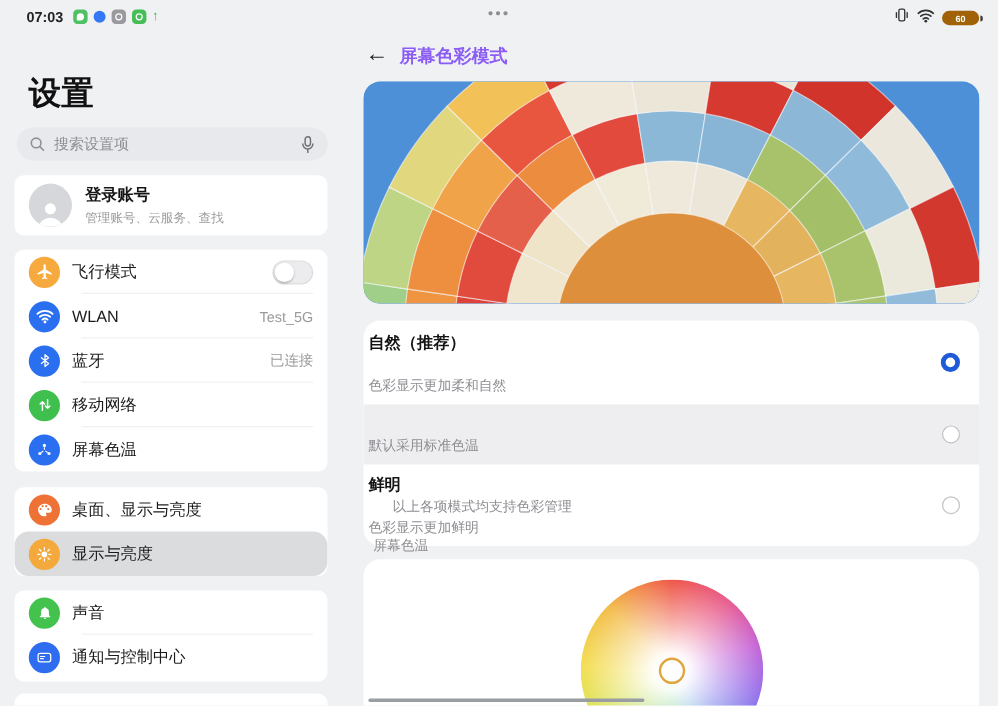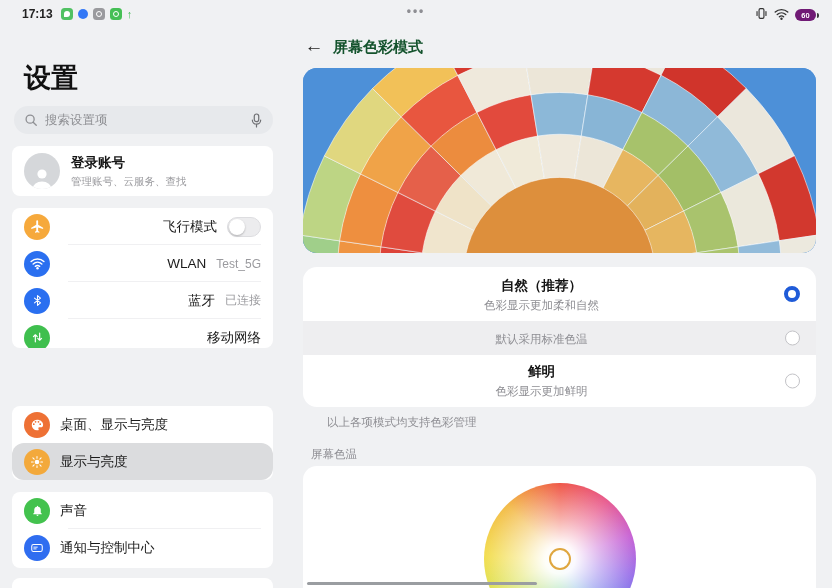--- a/index.html
+++ b/index.html
@@ -20,66 +20,66 @@
   .mini-chat i { width:6px; height:6px; background:#fff; border-radius:50% 50% 50% 10%; display:block; }
   .mini-dot { width:10px; height:10px; border-radius:50%; background:#3478f6; }
   .mini-gear { background:#9a9a9e; }
   .mini-gear i { width:6px; height:6px; border:1.6px solid #fff; border-radius:50%; display:block; }
   .mini-ring { background:#45bf55; }
   .mini-ring i { width:6px; height:6px; border:1.6px solid #fff; border-radius:50%; display:block; }
   .mini-arrow { color:#3dbb52; font-size:11px; font-weight:bold; line-height:12px; }
   .sb-center { position:absolute; left:50%; transform:translateX(-50%); top:4px;
     color:#8e8e93; font-size:12px; letter-spacing:2px; font-weight:bold; }
   .sb-right { position:absolute; right:16px; top:6px; display:flex; align-items:center; gap:6px; }
-  .battery { position:relative; width:21px; height:12px; background:#701a75; border-radius:6px;
+  .battery { position:relative; width:31px; height:12px; background:#a16207; border-radius:6px;
     display:flex; align-items:center; justify-content:center; }
   .battery span { color:#fff; font-size:7.5px; font-weight:bold; }
   .battery::after { content:""; position:absolute; right:-3px; top:4px; width:2px; height:4.5px;
     background:#3a3a3c; border-radius:0 2px 2px 0; }
 
   
   .sidebar { position:absolute; left:0; top:0; bottom:0; width:285px; }
   .sidebar-title { position:absolute; left:24px; top:60px; font-size:27px; font-weight:bold; color:#111; }
   .search { position:absolute; left:14px; top:106px; width:259px; height:28px;
     background:#e7e9ec; border-radius:15px; display:flex; align-items:center; padding:0 10px; gap:7px; }
   .search-ph { color:#8f9094; font-size:12.5px; flex:1; }
   .card { position:absolute; left:12px; width:261px; background:#fff; border-radius:8px; overflow:hidden; }
   .card-account { top:146px; height:50px; display:flex; align-items:center; padding:0 12px; gap:11px; }
   .avatar { width:36px; height:36px; border-radius:50%; background:#d5d7da; display:flex;
     align-items:flex-end; justify-content:center; overflow:hidden; }
   .acc-title { font-size:13.5px; font-weight:bold; color:#151515; }
   .acc-sub { font-size:10.5px; color:#9a9a9e; margin-top:3px; }
-  .card-net { top:208px; height:140px;text-align:right; }
+  .card-net { top:208px; height:185px; }
   .card-pers { top:406px; height:74px; }
   .card-sound { top:492px; height:76px; }
   .card-more { top:578px; height:40px; }
   .row { position:relative; height:37px; display:flex; align-items:center; padding:0 12px; gap:10px; }
   .row .hairline { position:absolute; left:56px; right:12px; bottom:0; height:1px; background:#f0f0f2; }
   .row-label { font-size:13.5px; color:#1a1a1a; flex:1; white-space:nowrap; }
   .row-value { font-size:12px; color:#9a9a9e; }
   .row.selected { background:#dbdcde; border-radius:12px; }
   .cicon { width:26px; height:26px; border-radius:50%; flex:none; display:flex; align-items:center; justify-content:center; }
   .cicon svg { display:block; }
   .toggle { width:34px; height:20px; border-radius:10px; background:#ececee; border:1px solid #dddde0; position:relative; }
   .toggle i { position:absolute; left:1px; top:1px; width:16px; height:16px; background:#fff; border-radius:50%;
     box-shadow:0 1px 2px rgba(0,0,0,.25); }
 
   
   .detail { position:absolute; left:285px; top:0; bottom:0; right:0; }
   .back-btn { position:absolute; left:16px; top:33px; width:26px; height:26px; font-size:19px;
     color:#222; display:flex; align-items:center; justify-content:center; cursor:pointer; }
-  .detail-title { position:absolute; left:48px; top:38px; font-size:15px; font-weight:bold; color:#14532d; }
+  .detail-title { position:absolute; left:48px; top:38px; font-size:15px; font-weight:bold; color:#8b5cf6; }
   .dcard { position:absolute; left:18px; width:513px; background:#fff; border-radius:14px; overflow:hidden; }
   .balloon-card { top:68px; height:185px; background:#4d90d8; }
   .balloon-card svg { width:100%; height:100%; display:block; }
   .options-card { top:267px; }
-  .opt-row { position:relative; padding:8px 52px 8px 16px;text-align:center; }
+  .opt-row { position:relative; padding:8px 52px 8px 4px; }
   .opt-row.pressed { background:#eeeef0; }
   .opt-title { font-size:13.5px; font-weight:bold; color:#141414; }
-  .opt-sub { font-size:11.5px; color:#8e8e93; margin-top:3px; }
+  .opt-sub { font-size:11.5px; color:#8e8e93; margin-top:19px; }
   .radio { position:absolute; right:16px; top:50%; transform:translateY(-50%);
     width:15px; height:15px; border-radius:50%; border:1.5px solid #c3c3c7; background:#fff; }
   .radio.on { width:16px; height:16px; border:4.5px solid #1f5bd8; }
   .note { position:absolute; left:42px; top:415px; font-size:11.5px; color:#8e8e93; }
   .temp-label { position:absolute; left:26px; top:447px; font-size:11.5px; color:#8e8e93; }
   .wheel-card { top:466px; height:190px; }
   .wheel { position:absolute; left:181px; top:17px; width:152px; height:152px; border-radius:50%;
     background:
       radial-gradient(circle at 50% 50%, #ffffff 0%, rgba(255,255,255,.96) 14%, rgba(255,255,255,.55) 38%, rgba(255,255,255,0) 74%),
       conic-gradient(from 0deg, #ee4e3e, #e75287 38deg, #c45ad2 72deg, #9468e8 102deg, #7277ea 128deg,
@@ -88,21 +88,21 @@
     border-radius:50%; border:2.5px solid #dfa63e; background:rgba(255,255,255,.35); }
   .hscroll { position:absolute; left:22px; top:582px; width:230px; height:3px; border-radius:2px; background:#9a9da1; }
 </style>
 </head>
 <body>
 
 <div class="screen">
 
   <div class="statusbar">
     <div class="sb-left">
-      <span class="sb-time">17:13</span>
+      <span class="sb-time">07:03</span>
       <span class="mini-app mini-chat">
           <i></i>
         </span>
       <span class="mini-dot"></span>
       <span class="mini-app mini-gear">
           <i></i>
         </span>
       <span class="mini-app mini-ring">
           <i></i>
         </span>

